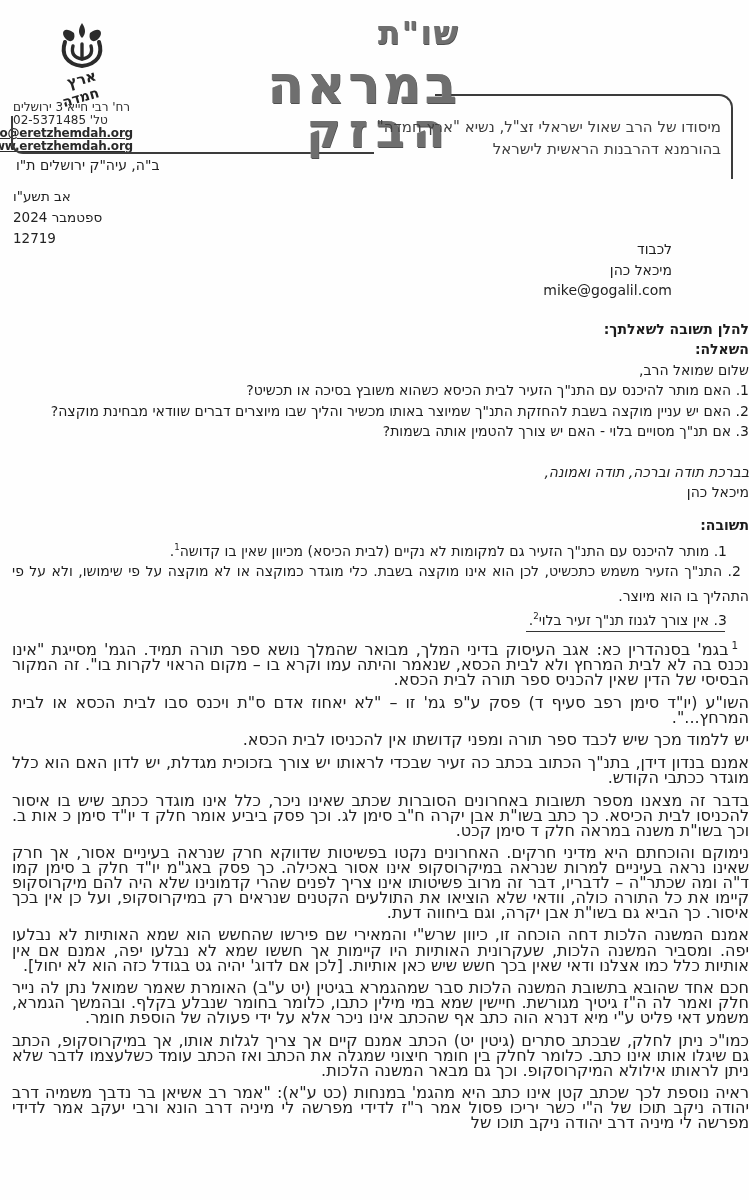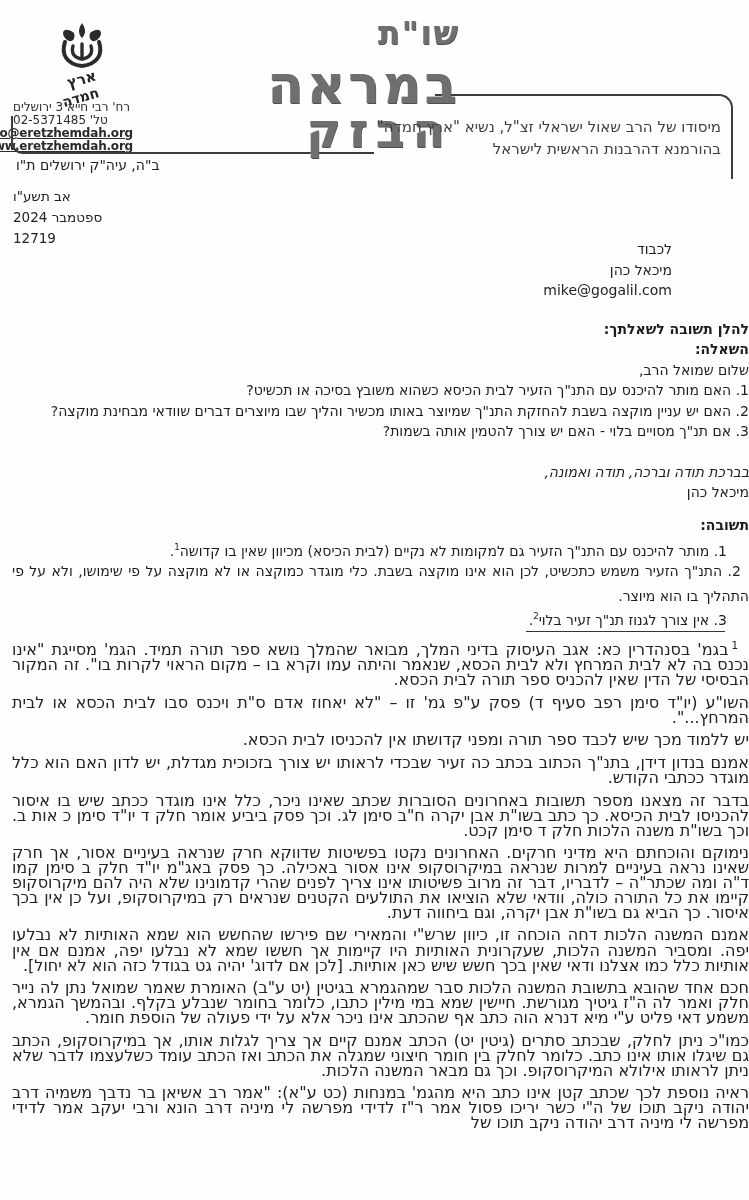--- a/index.html
+++ b/index.html
@@ -138,21 +138,21 @@
     <div class="footnotes">
 
         <div class="fn-p"><sup class="fn-num">1</sup><span>בגמ' בסנהדרין כא: אגב העיסוק בדיני המלך, מבואר שהמלך נושא ספר תורה תמיד. הגמ' מסייגת "אינו נכנס בה לא לבית המרחץ ולא לבית הכסא, שנאמר והיתה עמו וקרא בו – מקום הראוי לקרות בו". זה המקור הבסיסי של הדין שאין להכניס ספר תורה לבית הכסא.</span></div>
 
         <div class="fn-p"><sup class="fn-num"></sup><span>השו"ע (יו"ד סימן רפב סעיף ד) פסק ע"פ גמ' זו – "לא יאחוז אדם ס"ת ויכנס סבו לבית הכסא או לבית המרחץ...".</span></div>
 
         <div class="fn-p"><sup class="fn-num"></sup><span>יש ללמוד מכך שיש לכבד ספר תורה ומפני קדושתו אין להכניסו לבית הכסא.</span></div>
 
         <div class="fn-p"><sup class="fn-num"></sup><span>אמנם בנדון דידן, בתנ"ך הכתוב בכתב כה זעיר שבכדי לראותו יש צורך בזכוכית מגדלת, יש לדון האם הוא כלל מוגדר ככתבי הקודש.</span></div>
 
-        <div class="fn-p"><sup class="fn-num"></sup><span>בדבר זה מצאנו מספר תשובות באחרונים הסוברות שכתב שאינו ניכר, כלל אינו מוגדר ככתב שיש בו איסור להכניסו לבית הכיסא. כך כתב בשו"ת אבן יקרה ח"ב סימן לג. וכך פסק ביביע אומר חלק ד יו"ד סימן כ אות ב. וכך בשו"ת משנה הלכות חלק ד סימן קכט.</span></div>
+        <div class="fn-p"><sup class="fn-num"></sup><span>בדבר זה מצאנו מספר תשובות באחרונים הסוברות שכתב שאינו ניכר, כלל אינו מוגדר ככתב שיש בו איסור להכניסו לבית הכיסא. כך כתב בשו"ת אבן יקרה ח"ב סימן לג. וכך פסק ביביע אומר חלק ד יו"ד סימן כ אות ב. וכך בשו"ת משנה במראה חלק ד סימן קכט.</span></div>
 
         <div class="fn-p"><sup class="fn-num"></sup><span>נימוקם והוכחתם היא מדיני חרקים. האחרונים נקטו בפשיטות שדווקא חרק שנראה בעיניים אסור, אך חרק שאינו נראה בעיניים למרות שנראה במיקרוסקופ אינו אסור באכילה. כך פסק באג"מ יו"ד חלק ב סימן קמו ד"ה ומה שכתר"ה – לדבריו, דבר זה מרוב פשיטותו אינו צריך לפנים שהרי קדמונינו שלא היה להם מיקרוסקופ קיימו את כל התורה כולה, וודאי שלא הוציאו את התולעים הקטנים שנראים רק במיקרוסקופ, ועל כן אין בכך איסור. כך הביא גם בשו"ת אבן יקרה, וגם ביחווה דעת.</span></div>
 
         <div class="fn-p"><sup class="fn-num"></sup><span>אמנם המשנה הלכות דחה הוכחה זו, כיוון שרש"י והמאירי שם פירשו שהחשש הוא שמא האותיות לא נבלעו יפה. ומסביר המשנה הלכות, שעקרונית האותיות היו קיימות אך חששו שמא לא נבלעו יפה, אמנם אם אין אותיות כלל כמו אצלנו ודאי שאין בכך חשש שיש כאן אותיות. [לכן אם לדוג' יהיה גט בגודל כזה הוא לא יחול].</span></div>
 
         <div class="fn-p"><sup class="fn-num"></sup><span>חכם אחד שהובא בתשובת המשנה הלכות סבר שמהגמרא בגיטין (יט ע"ב) האומרת שאמר שמואל נתן לה נייר חלק ואמר לה ה"ז גיטיך מגורשת. חיישין שמא במי מילין כתבו, כלומר בחומר שנבלע בקלף. ובהמשך הגמרא, משמע דאי פליט ע"י מיא דנרא הוה כתב אף שהכתב אינו ניכר אלא על ידי פעולה של הוספת חומר.</span></div>
 
         <div class="fn-p"><sup class="fn-num"></sup><span>כמו"כ ניתן לחלק, שבכתב סתרים (גיטין יט) הכתב אמנם קיים אך צריך לגלות אותו, אך במיקרוסקופ, הכתב גם שיגלו אותו אינו כתב. כלומר לחלק בין חומר חיצוני שמגלה את הכתב ואז הכתב עומד כשלעצמו לדבר שלא ניתן לראותו אילולא המיקרוסקופ. וכך גם מבאר המשנה הלכות.</span></div>
 
         <div class="fn-p"><sup class="fn-num"></sup><span>ראיה נוספת לכך שכתב קטן אינו כתב היא מהגמ' במנחות (כט ע"א): "אמר רב אשיאן בר נדבך משמיה דרב יהודה ניקב תוכו של ה"י כשר יריכו פסול אמר ר"ז לדידי מפרשה לי מיניה דרב הונא ורבי יעקב אמר לדידי מפרשה לי מיניה דרב יהודה ניקב תוכו של</span></div>

